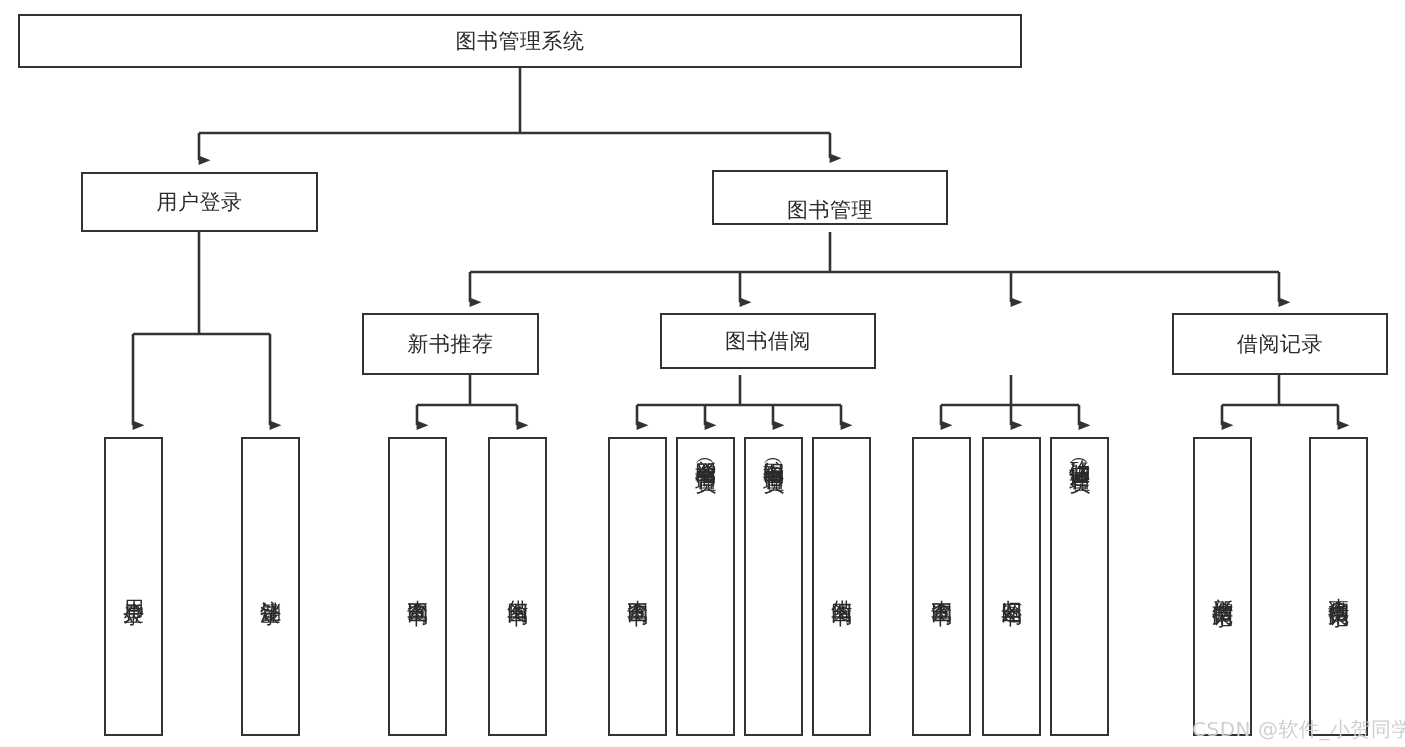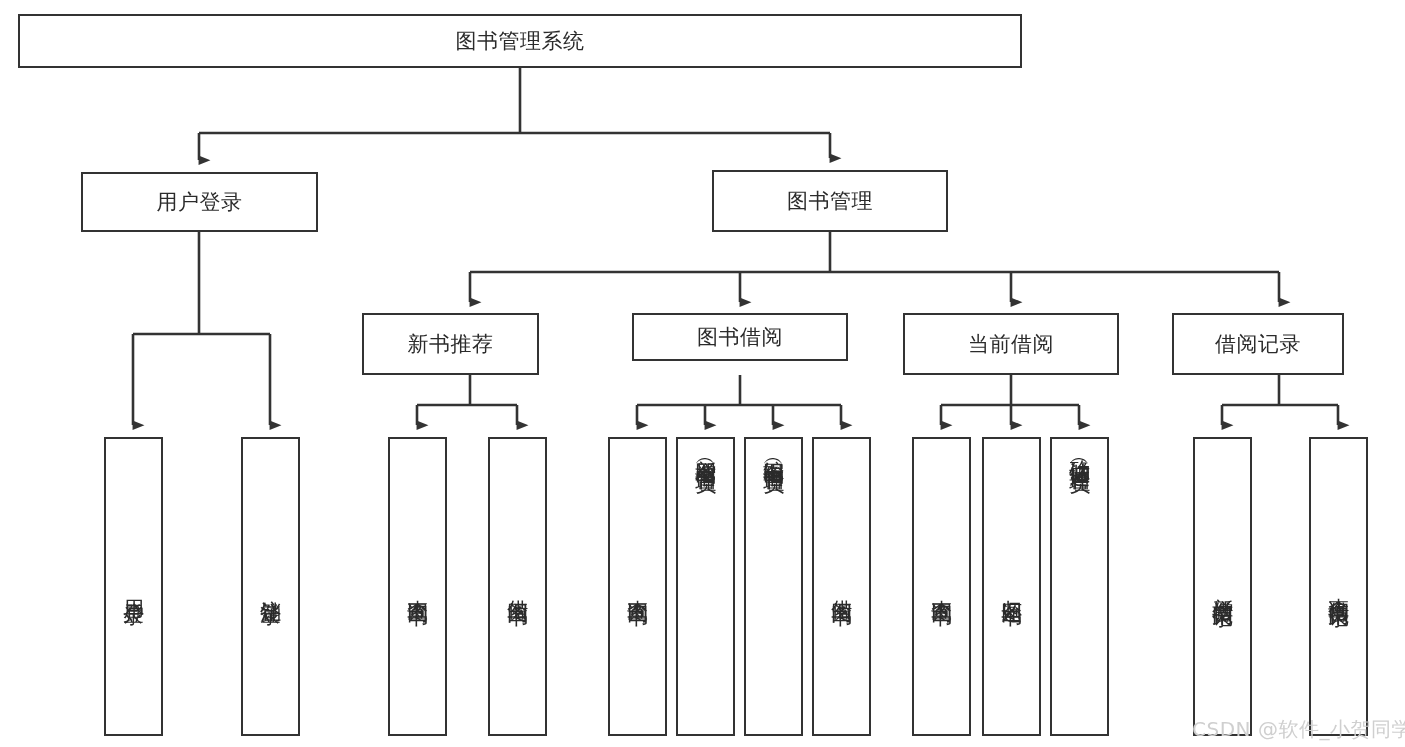--- a/index.html
+++ b/index.html
@@ -126,37 +126,34 @@
   </svg>
 
   <div class="node" style="left:18px; top:14px; width:1004px; height:54px;">
     <span class="node-label">图书管理系统</span>
   </div>
 
   <div class="node" style="left:81px; top:172px; width:237px; height:60px;">
     <span class="node-label">用户登录</span>
   </div>
 
-  <div class="node" style="left:712px; top:170px; width:236px; height:62px;">
+  <div class="node" style="left:712px; top:170px; width:236px; height:55px;align-items:flex-end;">
     <span class="node-label">图书管理</span>
   </div>
 
   <div class="node" style="left:362px; top:313px; width:177px; height:62px;">
     <span class="node-label">新书推荐</span>
   </div>
 
-  <div class="node" style="left:632px; top:313px; width:216px; height:48px;">
+  <div class="node" style="left:660px; top:313px; width:216px; height:56px;">
     <span class="node-label">图书借阅</span>
   </div>
 
-  <div class="node" style="left:903px; top:313px; width:216px; height:62px;">
-    <span class="node-label">当前借阅</span>
-  </div>
-
-  <div class="node" style="left:1172px; top:313px; width:172px; height:62px;">
+
+  <div class="node" style="left:1172px; top:313px; width:216px; height:62px;">
     <span class="node-label">借阅记录</span>
   </div>
 
   <div class="node vertical centered" style="left:104px; top:437px; width:59px; height:299px;">
     <span class="node-label">用户登录</span>
   </div>
 
   <div class="node vertical centered" style="left:241px; top:437px; width:59px; height:299px;">
     <span class="node-label">注销登录</span>
   </div>

